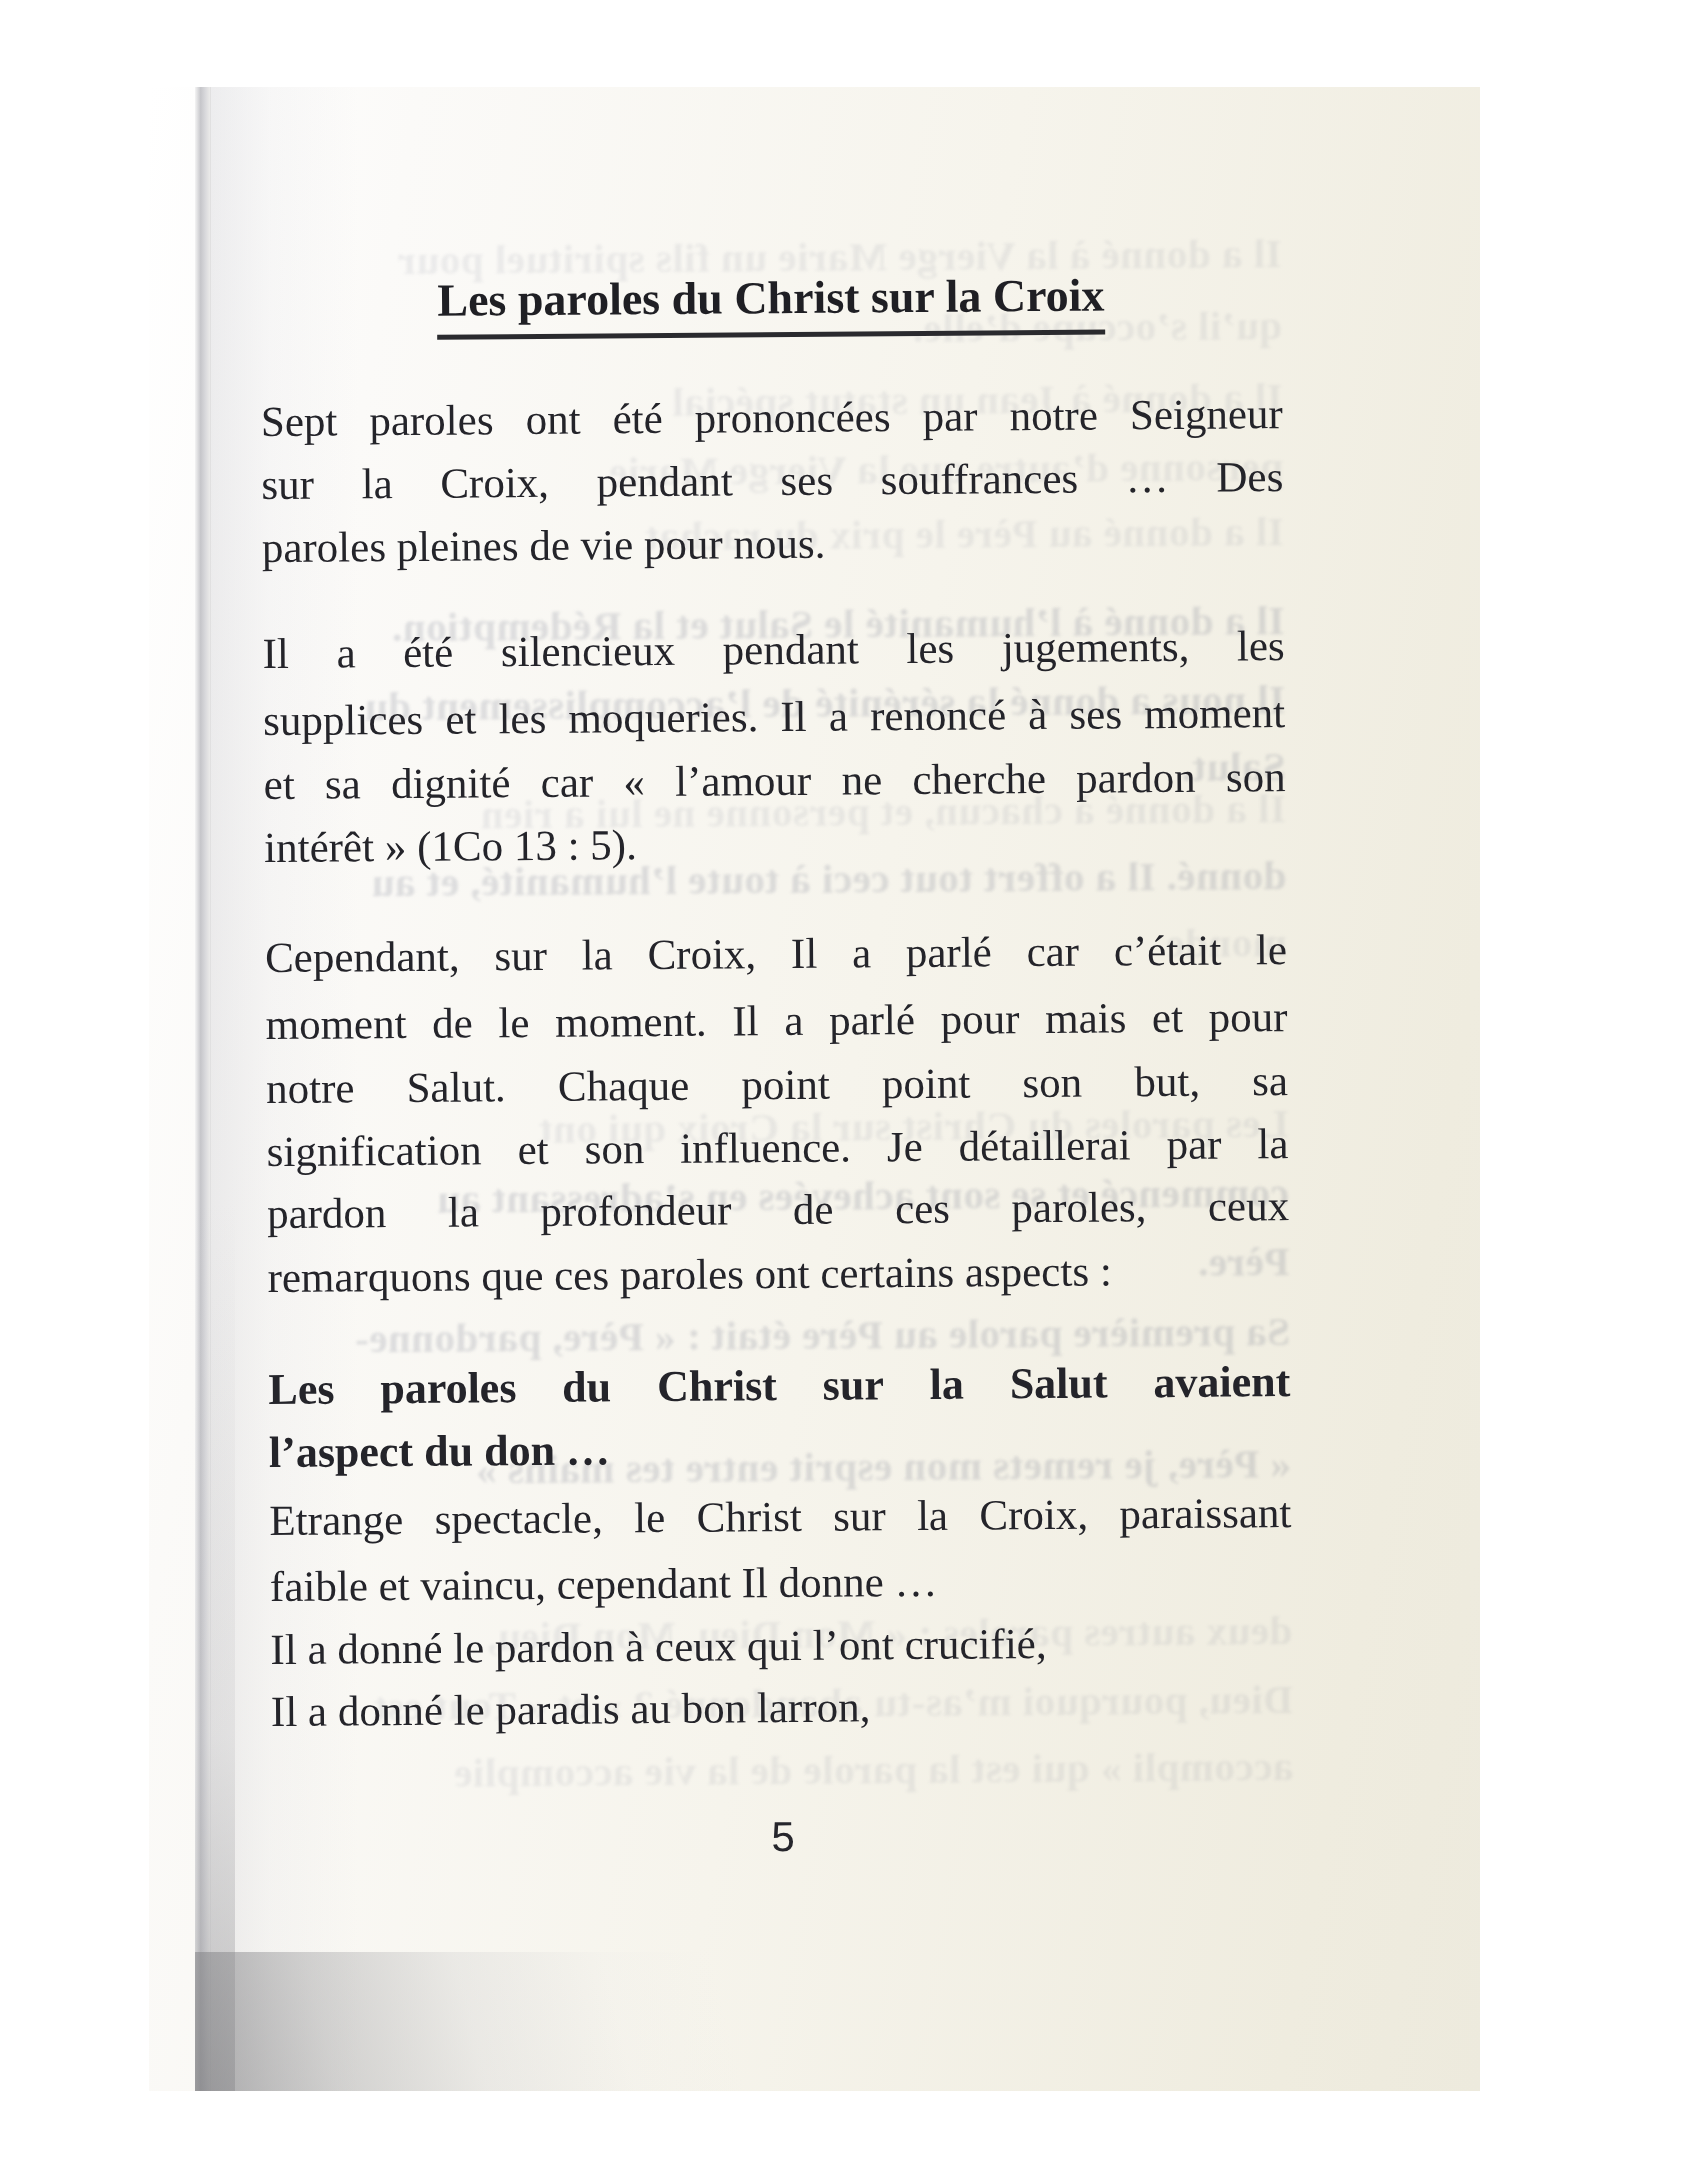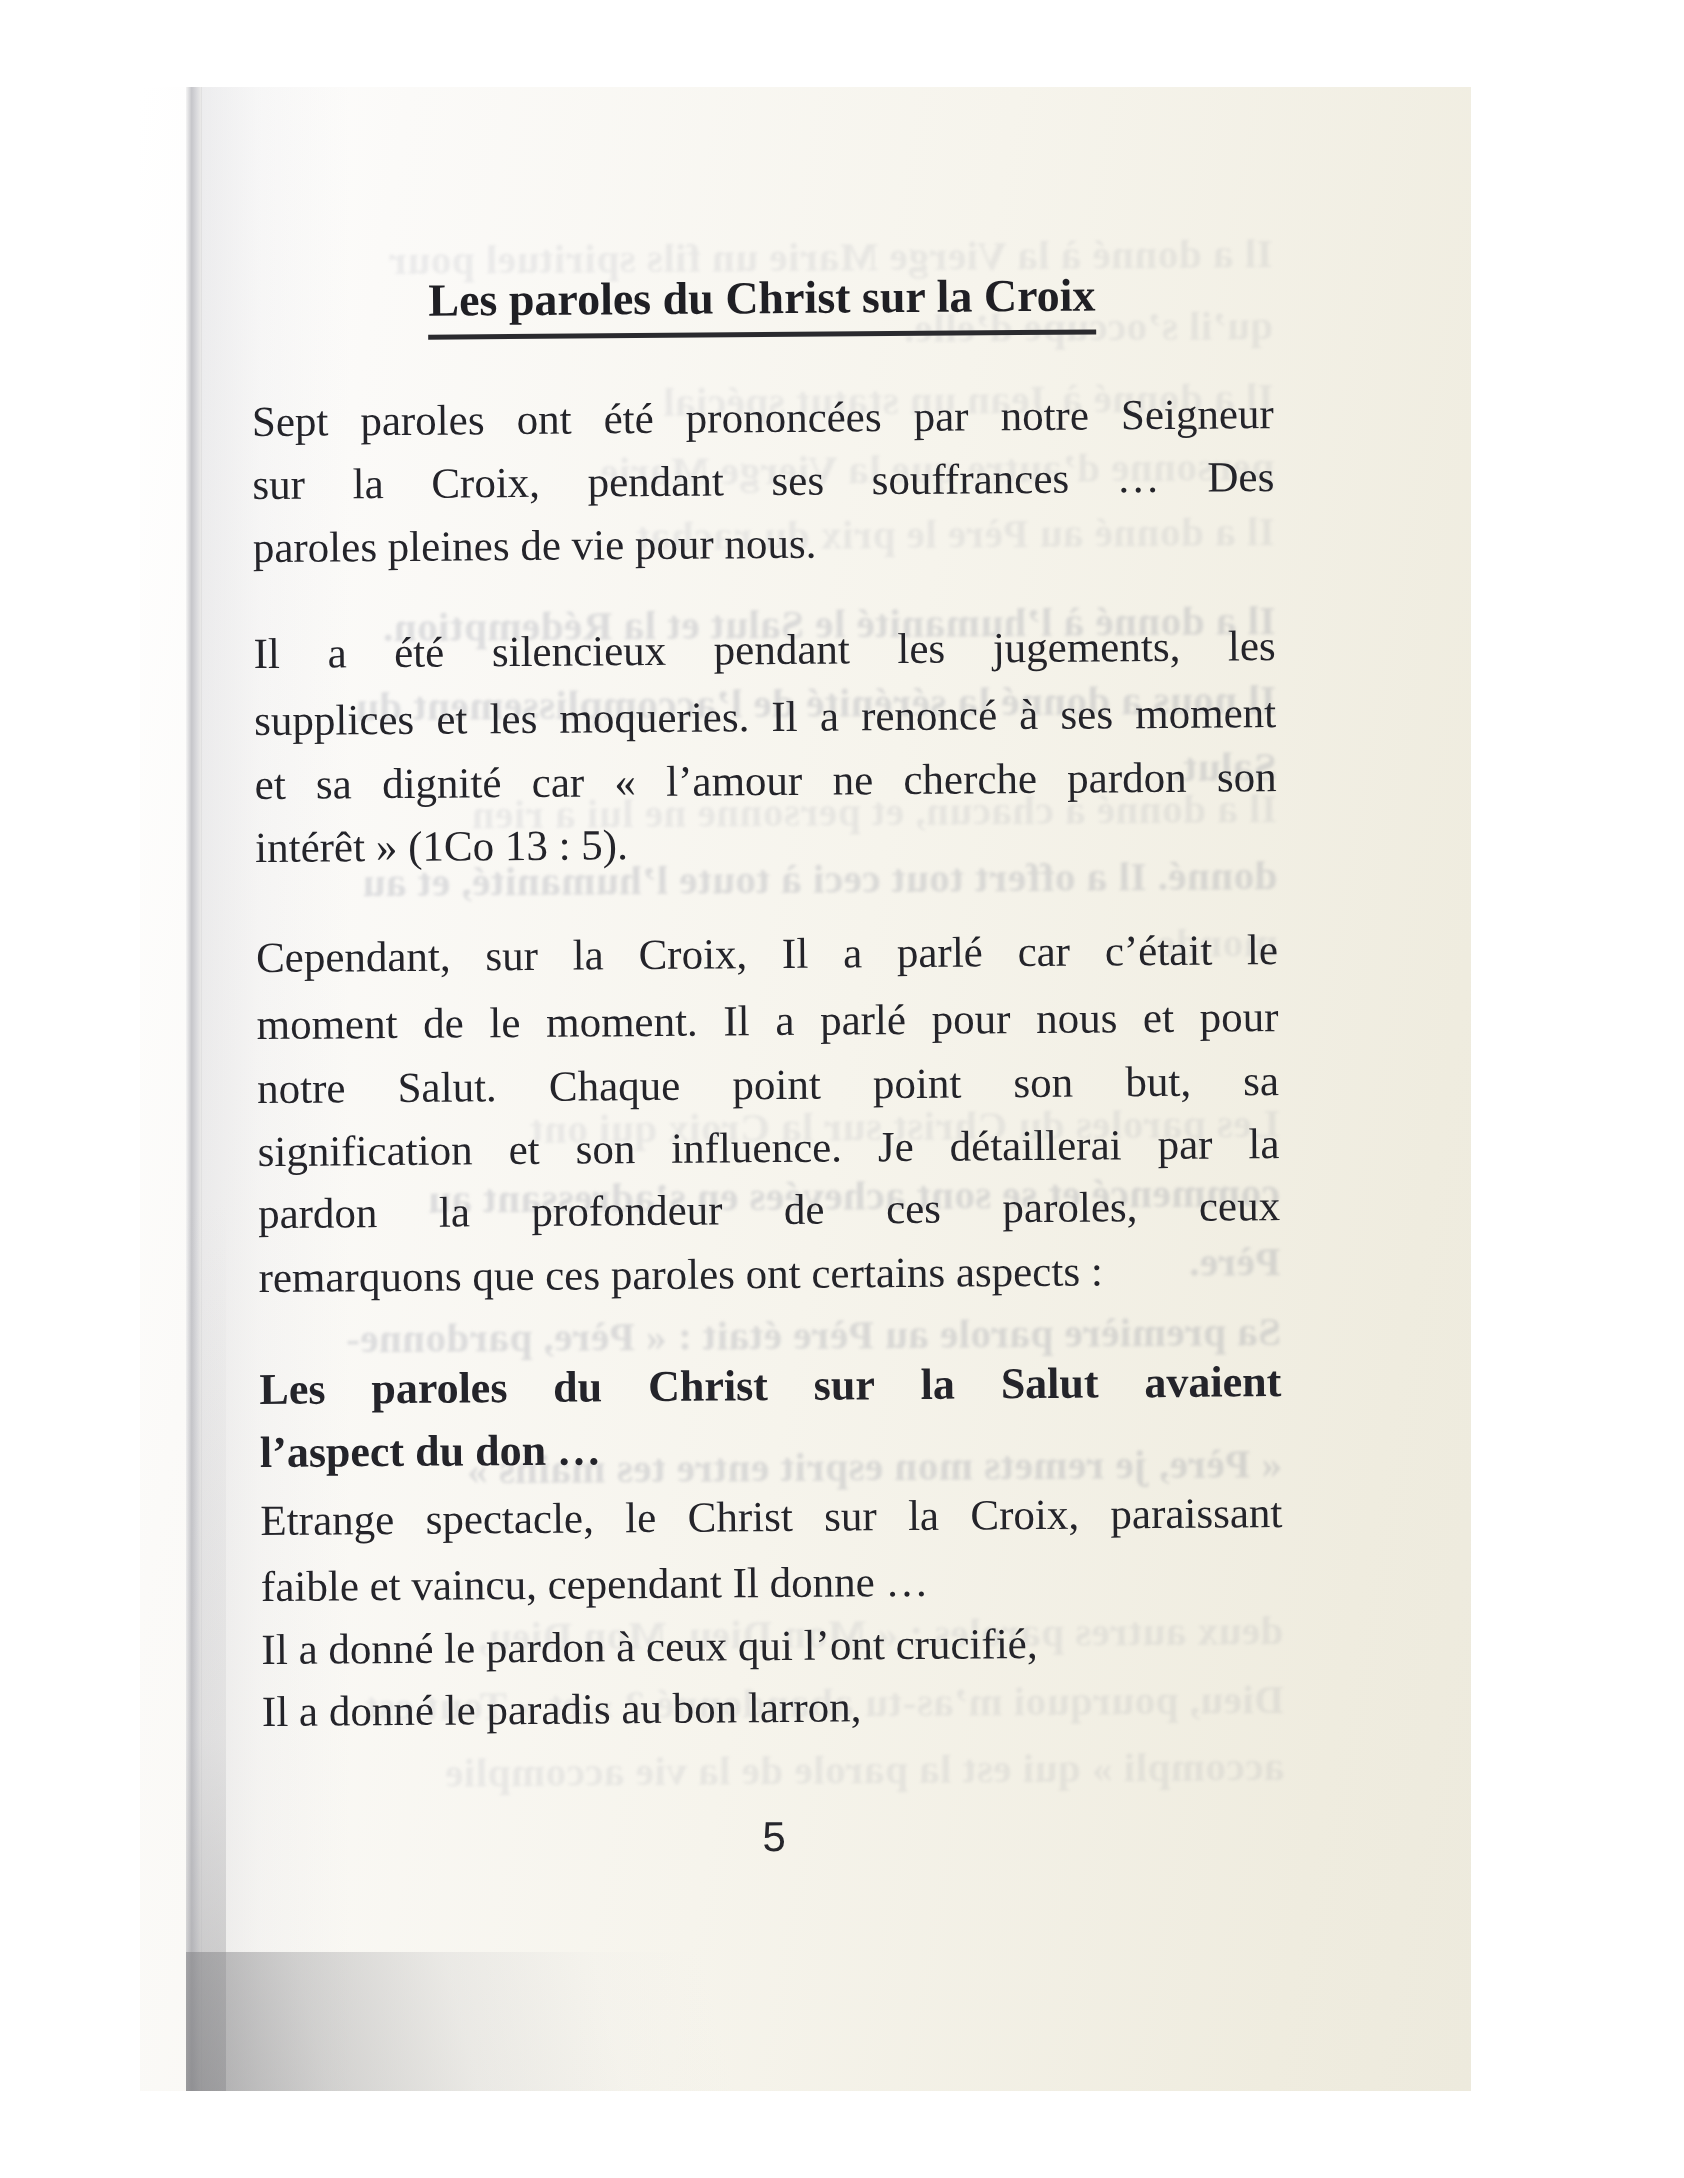--- a/index.html
+++ b/index.html
@@ -2,21 +2,21 @@
 <html><head>
 <meta charset="utf-8">
 <style>
   html,body{margin:0;padding:0;}
   body{
     width:1684px;height:2178px;background:#ffffff;position:relative;
     font-family:"Liberation Serif","DejaVu Serif",serif;
     overflow:hidden;
   }
   .photo{
-    position:absolute;left:140px;top:87px;width:1331px;height:2004px;
+    position:absolute;left:149px;top:87px;width:1331px;height:2004px;
     background:linear-gradient(100deg,#ffffff 0%,#fbfaf8 16%,#f6f4ec 52%,#efecdf 88%,#edeadd 100%);
     overflow:hidden;
   }
   .page-edge{
     position:absolute;left:46px;top:0;width:16px;height:100%;
     background:linear-gradient(to right,#f4f4f4 0%,#c6c6ca 35%,#d9d9dc 65%,#efeeec 100%);
   }
   .edge-curve-shade{
     position:absolute;left:61px;top:0;width:149px;height:100%;
     background:linear-gradient(to right,rgba(196,196,202,0.30) 0%,rgba(214,214,219,0.16) 40%,rgba(230,230,233,0) 100%);
@@ -167,21 +167,21 @@
       </div>
     <div class="line j" style="top:913px">
         <span>moment</span>
         <span>de</span>
         <span>le</span>
         <span>moment.</span>
         <span>Il</span>
         <span>a</span>
         <span>parlé</span>
         <span>pour</span>
-        <span>nous</span>
+        <span>mais</span>
         <span>et</span>
         <span>pour</span>
       </div>
     <div class="line j" style="top:977px">
         <span>notre</span>
         <span>Salut.</span>
         <span>Chaque</span>
         <span>point</span>
         <span>point</span>
         <span>son</span>

